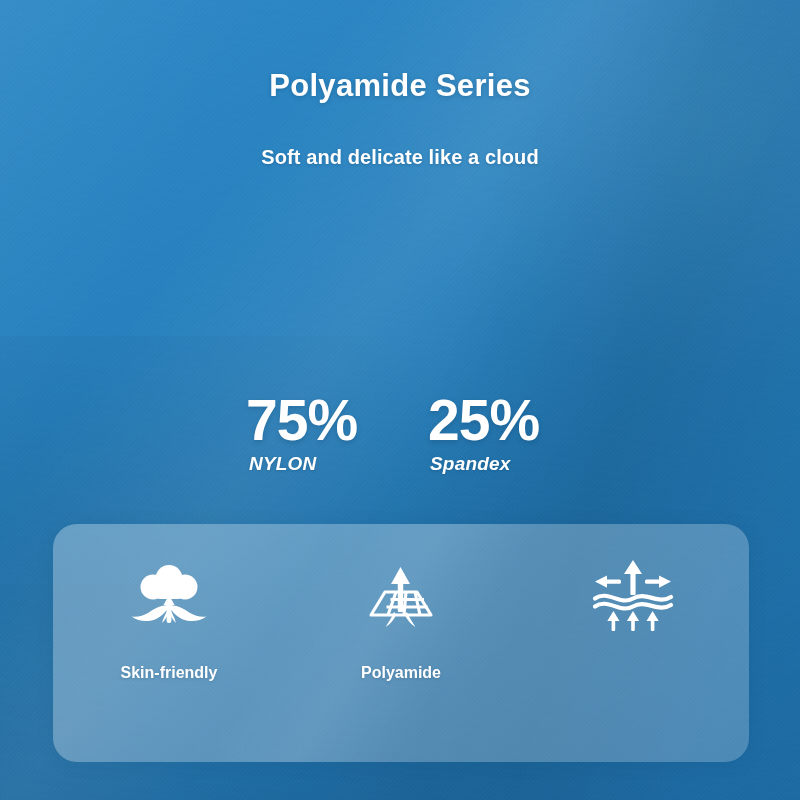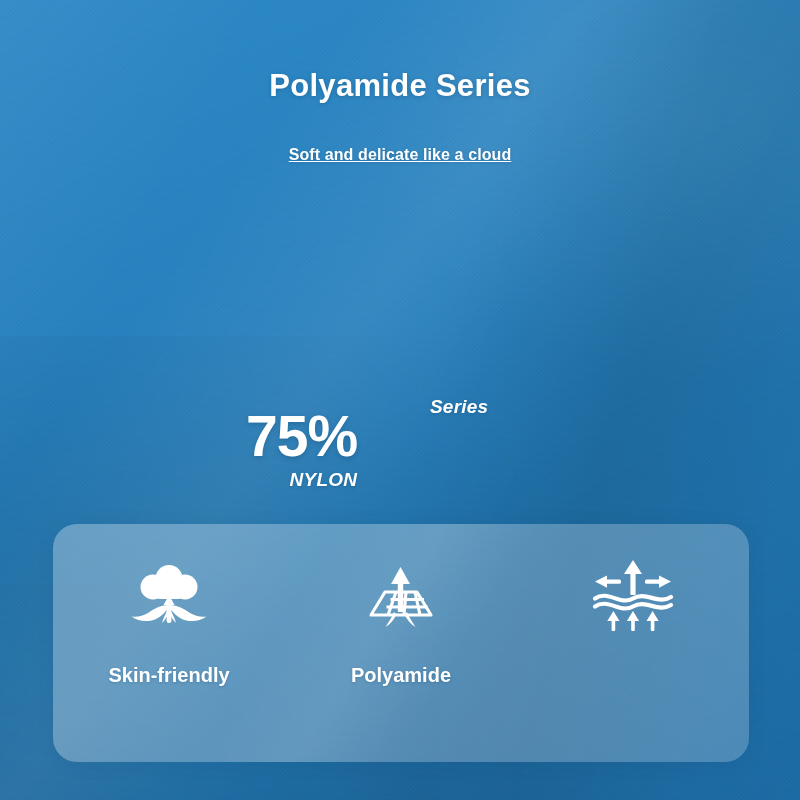--- a/index.html
+++ b/index.html
@@ -79,42 +79,41 @@
   .title {
     position:absolute; top:68px; left:0; width:800px;
     text-align:center;
     font-size:31px; font-weight:bold; color:#ffffff;
     letter-spacing:.3px;
     text-shadow:0 1px 4px rgba(12,55,90,.30);
   }
   .subtitle {
     position:absolute; top:146px; left:0; width:800px;
     text-align:center;
-    font-size:16px; font-weight:bold; color:#ffffff;
+    font-size:20px; font-weight:bold; color:#ffffff;
     letter-spacing:.1px;
     text-shadow:0 1px 3px rgba(12,55,90,.28);
-    text-decoration:underline;
   }
 
   
   .comp { position:absolute; top:392px; left:0; width:800px; height:100px; }
   .comp-item { position:absolute; }
   .comp-pct {
     font-size:57px; font-weight:bold; color:#ffffff;
     line-height:1; letter-spacing:-1px;
     text-shadow:0 2px 5px rgba(12,55,90,.26);
   }
   .comp-name {
     margin-top:4px;
     font-size:19px; font-weight:bold; color:#ffffff;
     letter-spacing:.2px;
     text-shadow:0 1px 3px rgba(12,55,90,.26);
     font-style:italic;
   }
-  #comp-0 { left:246px; top:16px;text-align:right; }
+  #comp-0 { left:246px; top:0; }
   #comp-1 { left:428px; top:0; }
   #comp-0 .comp-name { padding-left:3px; }
   #comp-1 .comp-name { padding-left:2px; }
 
   
   .panel {
     position:absolute;
     left:53px; top:524px;
     width:696px; height:238px;
     border-radius:24px;
@@ -142,21 +141,21 @@
     display:flex; flex-direction:column; align-items:center;
     padding-top:30px;
   }
   .feature-icon {
     width:84px; height:84px;
     display:flex; align-items:center; justify-content:center;
   }
   .feature-icon svg { display:block; overflow:visible; }
   .feature-label {
     margin-top:26px;
-    font-size:20px; font-weight:bold; color:#ffffff;
+    font-size:16px; font-weight:bold; color:#ffffff;
     line-height:1.18;
     max-width:160px;
     text-shadow:0 1px 3px rgba(12,55,90,.22);
   }
 </style>
 </head>
 <body>
 
 <div id="poster">
 
@@ -174,21 +173,22 @@
   </div>
 
   <div class="comp">
 
     <div class="comp-item" id="comp-0">
       <div class="comp-pct">75%</div>
       <div class="comp-name">NYLON</div>
     </div>
 
     <div class="comp-item" id="comp-1">
-      <div class="comp-name">Series</div>
+      <div class="comp-pct">25%</div>
+      <div class="comp-name">Spandex</div>
     </div>
 
   </div>
 
   <div class="panel">
     <div class="panel-sheen"></div>
 
     <div class="features">
 
       <div class="feature">

